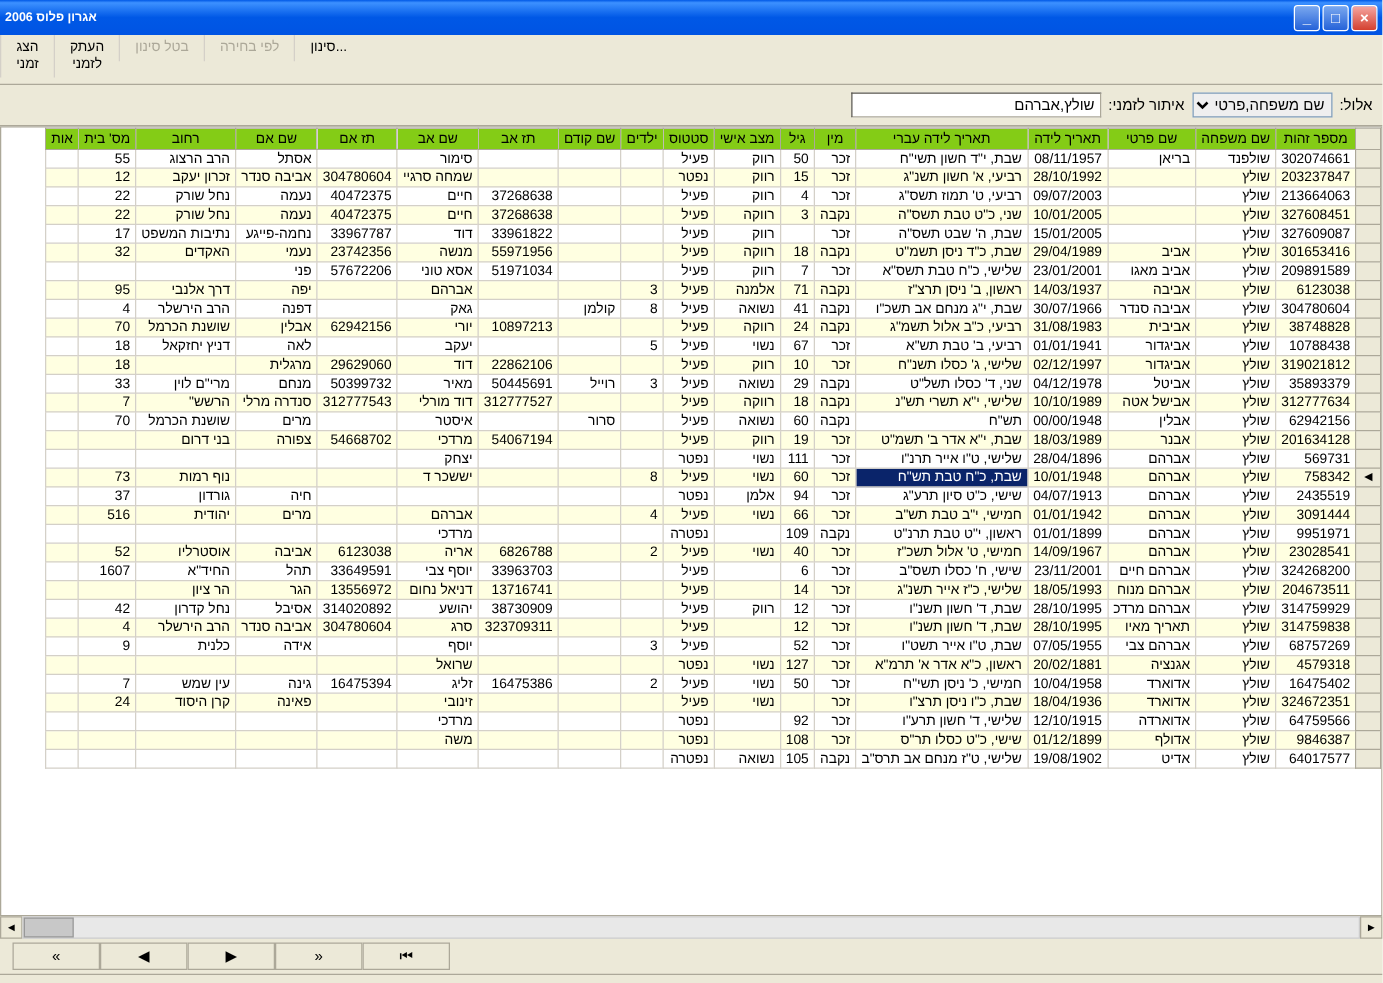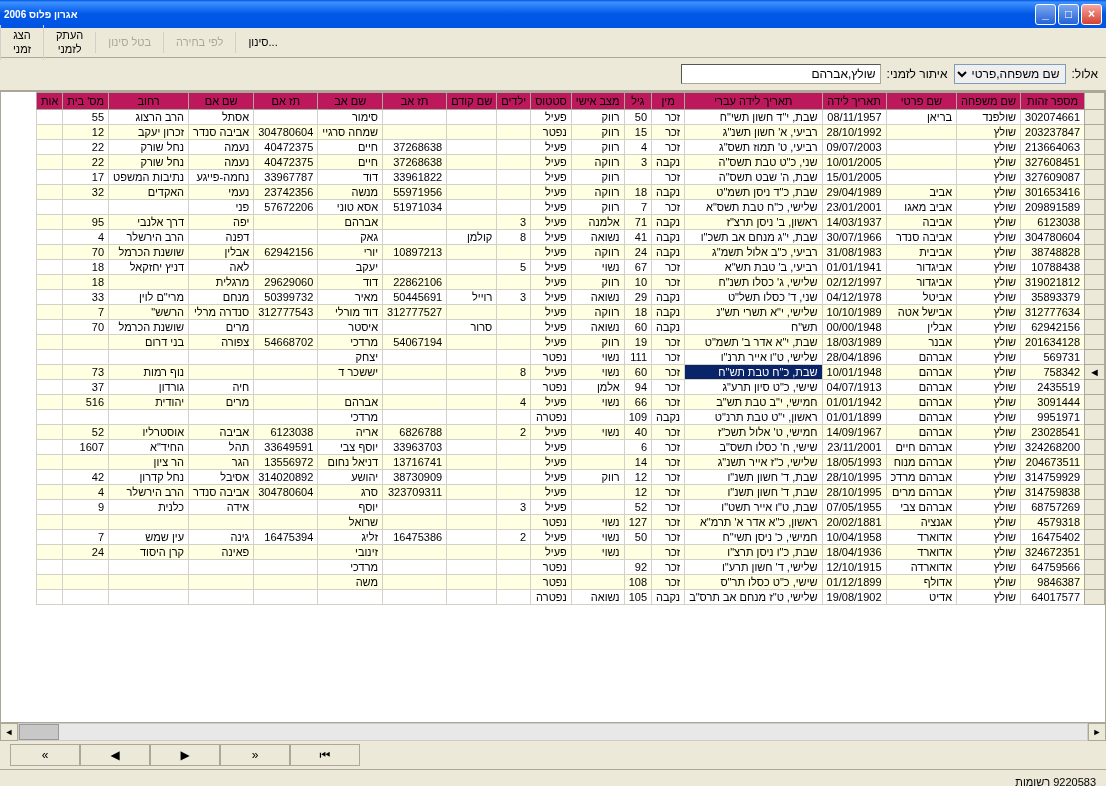--- a/index.html
+++ b/index.html
@@ -3,29 +3,29 @@
 <meta charset="utf-8">
 <style>
 * { margin: 0; padding: 0; box-sizing: border-box; font-family: Arial, sans-serif; }
 body { background: #ece9d8; direction: rtl; }
 .titlebar { background: linear-gradient(to bottom, #0058e6 0%, #3d91ff 8%, #0058e6 50%, #0054e3 100%); height: 28px; display: flex; align-items: center; justify-content: space-between; padding: 0 4px; }
 .title-text { color: white; font-weight: bold; font-size: 10px; padding-right: 4px; }
 .win-buttons { display: flex; gap: 2px; }
 .win-btn { width: 21px; height: 21px; border: 1px solid white; border-radius: 3px; font-weight: bold; font-size: 12px; display: flex; align-items: center; justify-content: center; cursor: pointer; }
 .win-close { background: linear-gradient(to bottom, #f5a6a1, #d4402f); color: white; }
 .win-other { background: linear-gradient(to bottom, #7aa8ef, #2562d8); color: white; }
-.toolbar { background: #ece9d8; height:30px; border-bottom: 1px solid #aca899; display:flex; align-items:center; direction: ltr;}
+.toolbar { background: #ece9d8; height:40px; border-bottom: 1px solid #aca899; display:flex; align-items:flex-start; direction: ltr;}
 .tb-btn { padding: 4px 12px; font-size: 11px; border-left:1px solid #d4d0c8; display:flex; flex-direction:column; align-items:center; justify-content:center; cursor:pointer; white-space:pre-line; text-align:center; line-height:1.2;}
 .tb-btn.disabled { color:#aca899; }
 .filterbar { background:#ece9d8; padding:6px 8px; display:flex; align-items:center; gap:6px; font-size:12px; border-bottom:1px solid #aca899;}
 .filterbar input { border:1px inset #aca899; padding:2px 4px; font-size:12px;}
 .filterbar select { border:1px solid #7f9db9; padding:1px; font-size:12px;}
 .grid-wrap { overflow:auto; height: calc(100vh - 28px - 40px - 34px - 28px - 24px); background:white; border:1px solid #aca899;}
 table { border-collapse:collapse; font-size:11px; }
-th { background:#be185d; border:1px solid #aca899; padding:2px 4px; font-weight:normal; white-space:nowrap; position:sticky; top:0;}
+th { background:#84cc16; border:1px solid #aca899; padding:2px 4px; font-weight:normal; white-space:nowrap; position:sticky; top:0;}
 td { border-left:1px solid #d4d0c8; border-bottom:1px solid #d4d0c8; padding:1px 4px; white-space:nowrap; text-align:right;}
 tr.even td { background:#ffffe1; }
 tr.odd td { background:#ffffff; }
 td.hl { background:#0a246a !important; color:white;}
 .row-indicator { width:16px; background:#ece9d8 !important; border:1px solid #aca899;}
 .nav { background:#ece9d8; height:28px; display:flex; align-items:center; gap:0; direction: ltr; padding-left:10px;}
 .nav-btn { width:70px; height:22px; border:1px solid #aca899; background:#ece9d8; display:flex; align-items:center; justify-content:center; font-size:12px; cursor:pointer;}
 .status { background:#ece9d8; height:24px; border-top:1px solid #aca899; display:flex; align-items:center; padding:0 10px; font-size:11px; justify-content:flex-start;}
 .scroll-h { height:18px; background:#ece9d8; display:flex; direction:ltr;}
 .scroll-track { flex:1; background:#e8e8e8; border:1px solid #ccc; position:relative;}
@@ -609,21 +609,21 @@
           <td>314020892</td>
           <td>אסיבל</td>
           <td>נחל קדרון</td>
           <td>42</td>
           <td></td>
         </tr>
         <tr class="even">
           <td class="row-indicator"></td>
           <td>314759838</td>
           <td>שולץ</td>
-          <td>אברהם מרים</td>
+          <td>תאריך מאיו</td>
           <td>28/10/1995</td>
           <td>שבת, ד' חשון תשנ"ו</td>
           <td>זכר</td>
           <td>12</td>
           <td></td>
           <td>פעיל</td>
           <td></td>
           <td></td>
           <td>323709311</td>
           <td>סרג</td>

